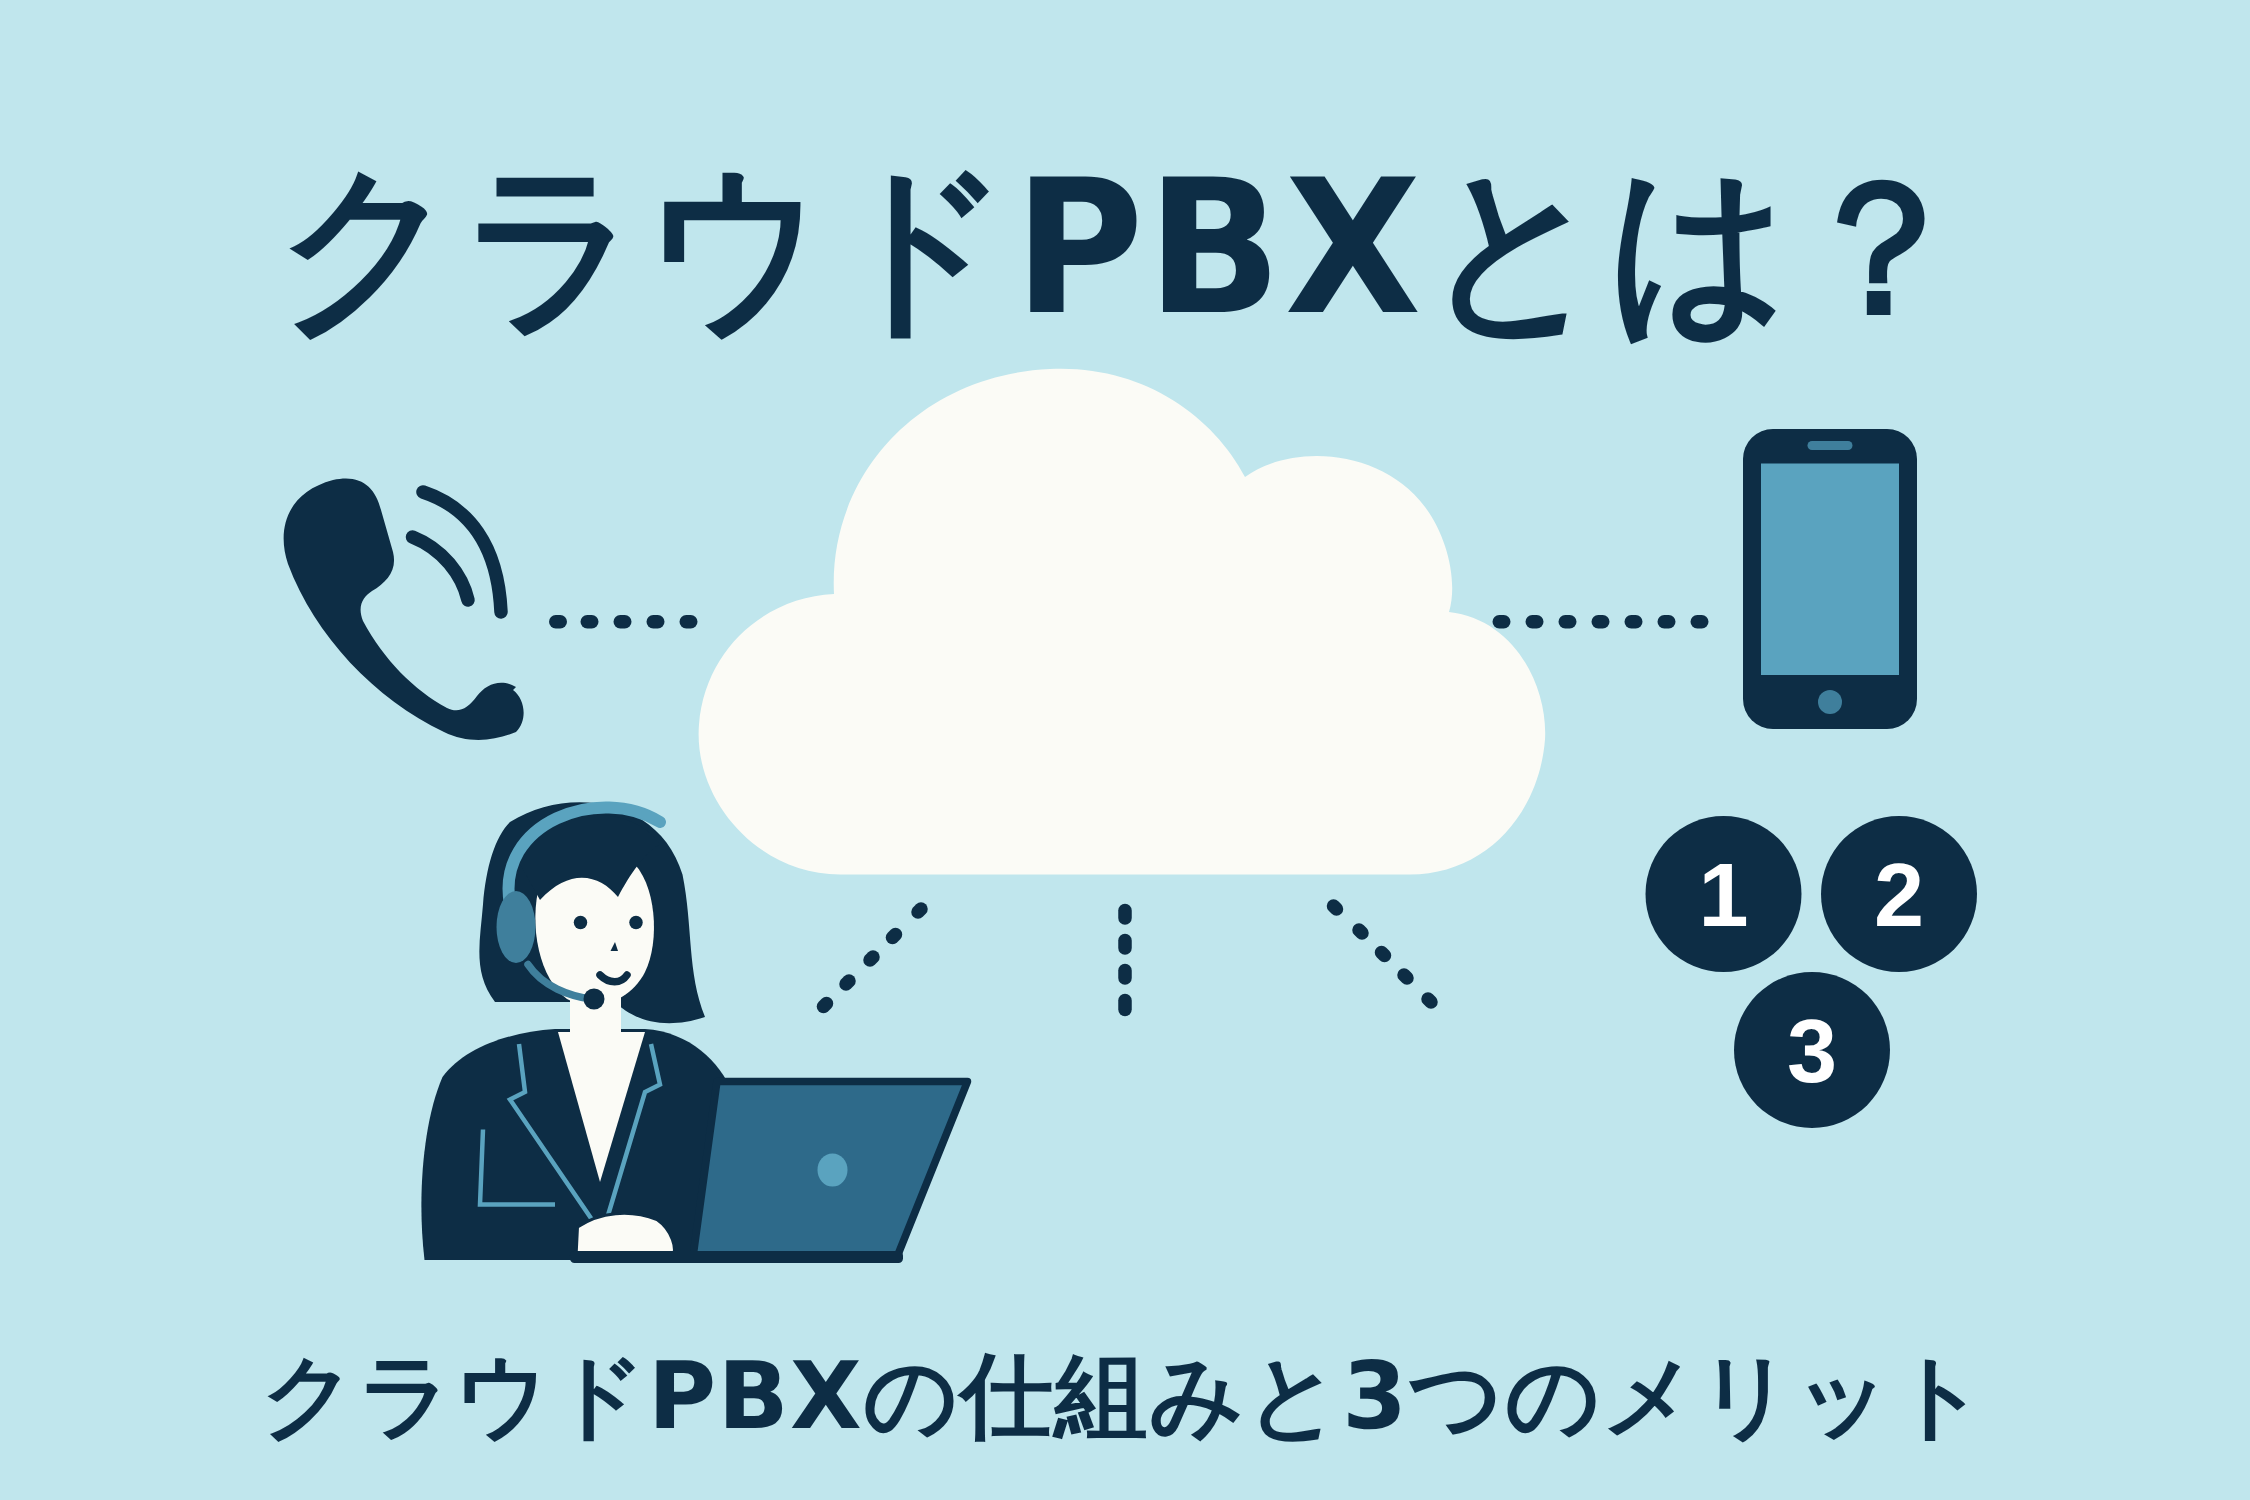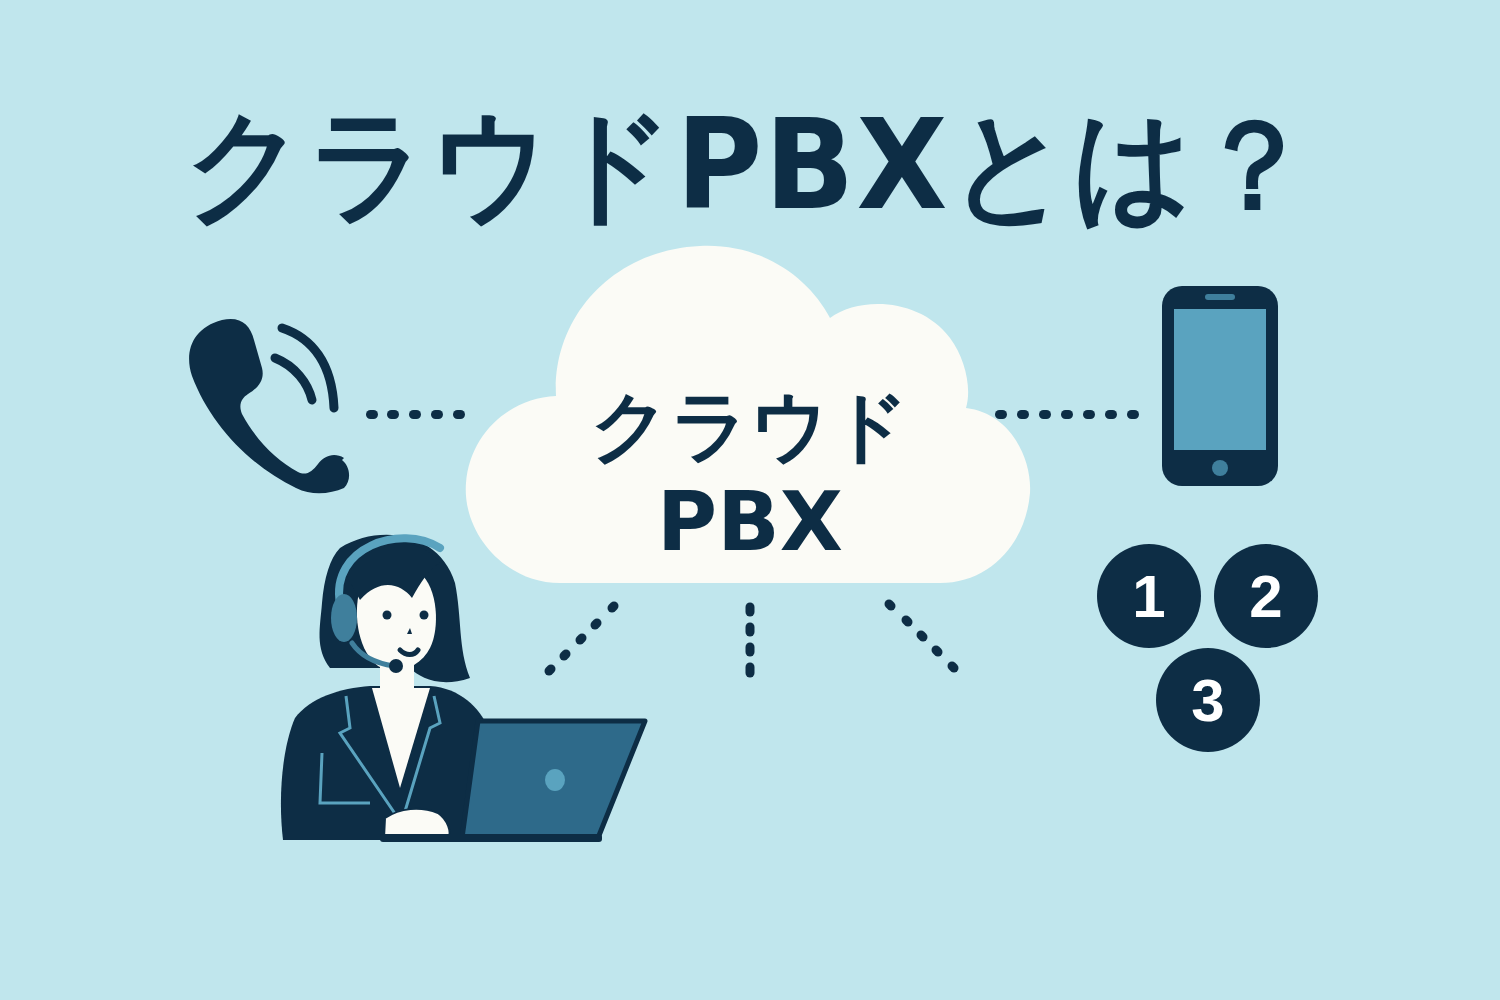--- a/index.html
+++ b/index.html
@@ -141,22 +141,19 @@
       <circle cx="396" cy="638" r="7" fill="#0d2d45"></circle>
 
       <path fill="#fbfbf6" stroke="#0d2d45" stroke-width="2" d="M 385 790 C 400 780, 420 778, 438 785 C 448 792, 452 805, 448 810 L 384 810 Z"></path>
 
       <path fill="#2e6a8a" stroke="#0d2d45" stroke-width="5" stroke-linejoin="round" d="M 478 693 L 645 693 L 598 810 L 462 810 Z"></path>
       <ellipse cx="555" cy="752" rx="10" ry="11" fill="#5aa3bf"></ellipse>
       <rect x="380" y="806" width="222" height="8" rx="3" fill="#0d2d45"></rect>
     </g>
   </svg>
 
-  <div class="cloud-text">
-    <span class="cloud-line1">クラウド</span>
-    <span class="cloud-line2">PBX</span>
-  </div>
 
   <div class="num" style="left:1097px;top:516px;">1</div>
   <div class="num" style="left:1214px;top:516px;">2</div>
   <div class="num" style="left:1156px;top:620px;">3</div>
 
+  <div class="subtitle">クラウドPBXの仕組みと3つのメリット</div>
 </div>
 
 </body></html>

